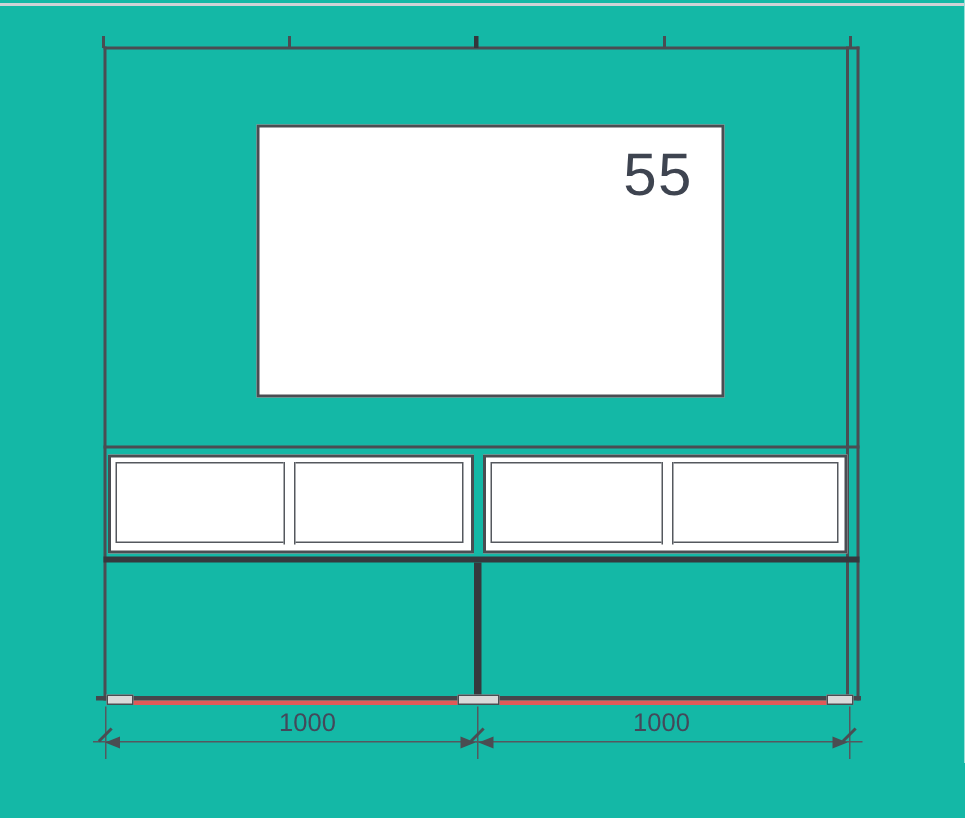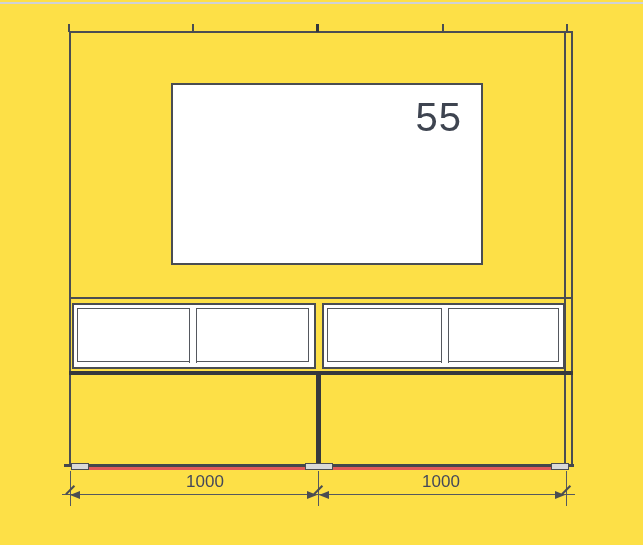--- a/index.html
+++ b/index.html
@@ -1,17 +1,17 @@
 <!DOCTYPE html>
 <html><head>
 <meta charset="utf-8">
 <style>
   html,body{margin:0;padding:0;background:#ffffff;}
   body{font-family:"Liberation Sans", sans-serif;}
-  #canvas{position:relative;width:643px;height:545px;background:#fde047;overflow:hidden;}
+  #canvas{position:relative;width:643px;height:545px;background:#14b8a6;overflow:hidden;}
   .abs{position:absolute;}
   
   .ln{background:#4a4d52;}
   .thick{background:#35383d;}
   .lt{background:#cfd2d6;}
 
   
   .page-top-line{left:0;top:2px;width:643px;height:2px;}
 
   

